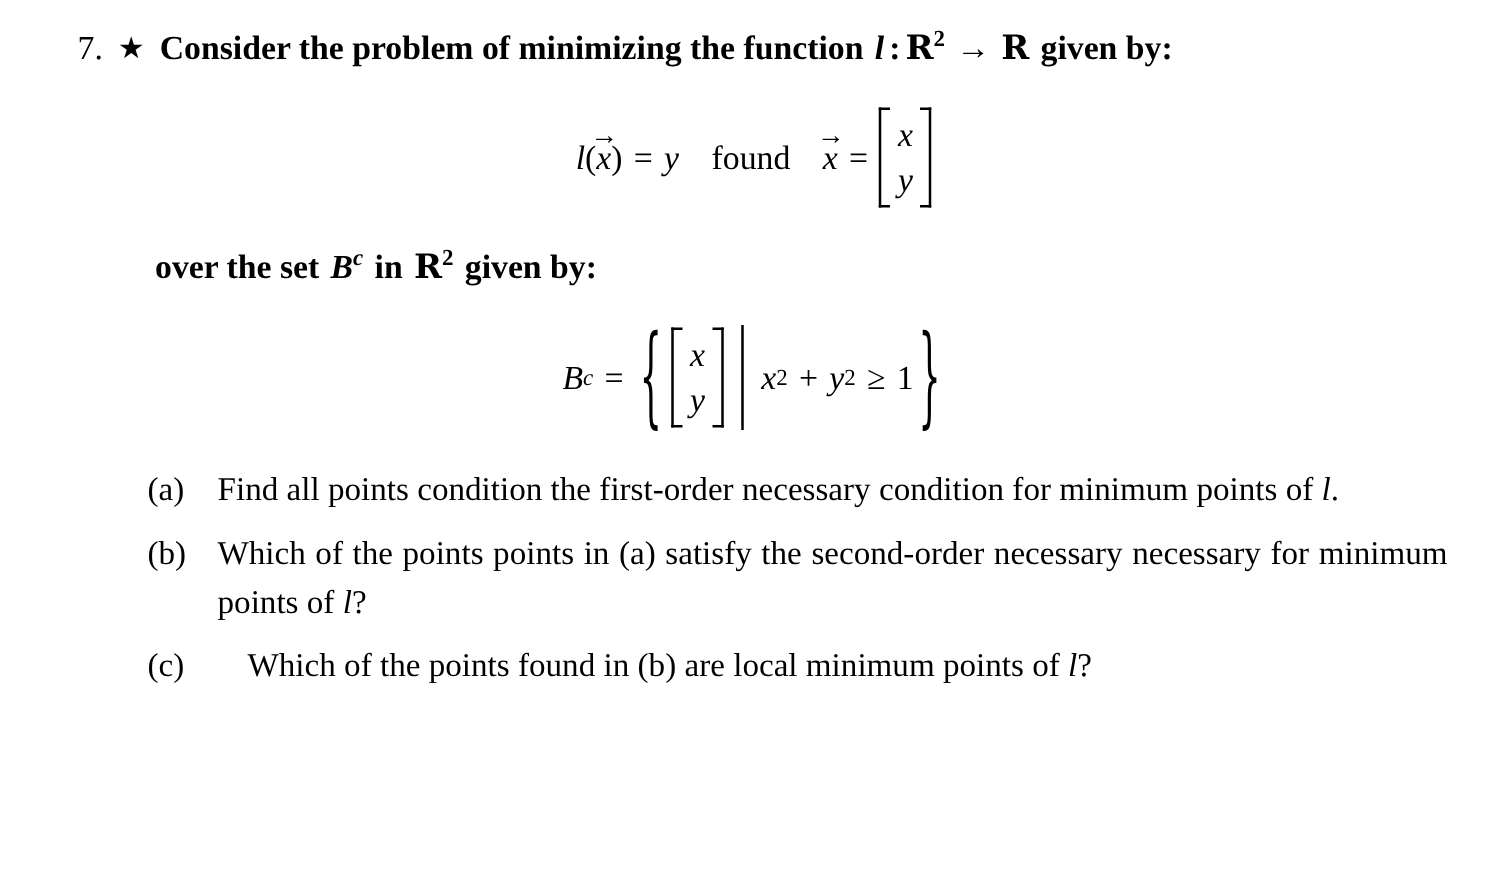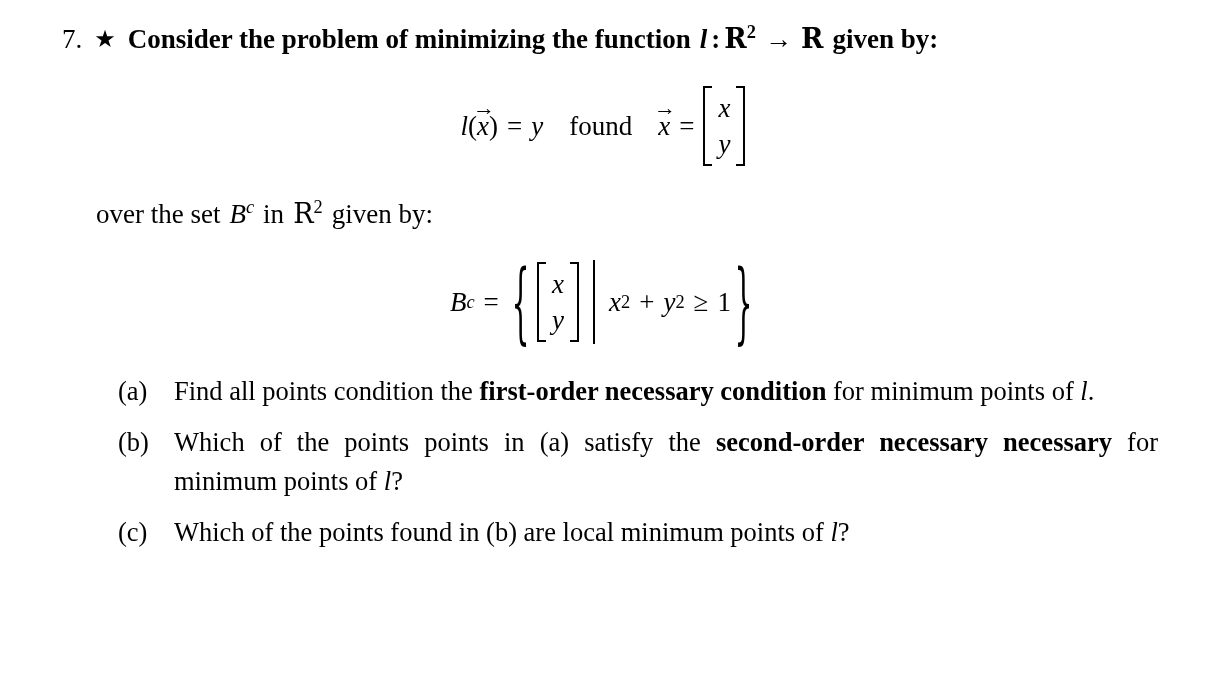--- a/index.html
+++ b/index.html
@@ -154,24 +154,25 @@
     width: 0;
     height: 84px;
     border-left: 2.2px solid #000;
     margin: 0 14px;
     vertical-align: middle;
   }
 
   
   .over-set {
     position: absolute;
-    left: 96px;
+    left: 124px;
     top: 198px;
     font-size: 27px;
     white-space: nowrap;
+    font-weight: bold;
   }
 
   
   .parts {
     position: absolute;
     left: 118px;
     top: 372px;
     width: 1040px;
   }
   .part {
@@ -185,22 +186,22 @@
     flex: 0 0 auto;
     width: 56px;
     text-align: left;
     font-size: 26.5px;
   }
   .part-body {
     flex: 1 1 auto;
     text-align: justify;
     text-justify: inter-word;
   }
-  .part-body.nojustify { text-align: left; }
-  .bold { font-weight: bold; }
+  .part-body.nojustify { text-align: left; margin-left: 24px; }
+  .bold { font-weight: normal; }
 </style>
 </head>
 <body>
 
 <div class="page">
 
   <div class="problem">
     <div class="prob-line">
       <span class="prob-num">7.</span>
       <span class="star-icon">★</span>

